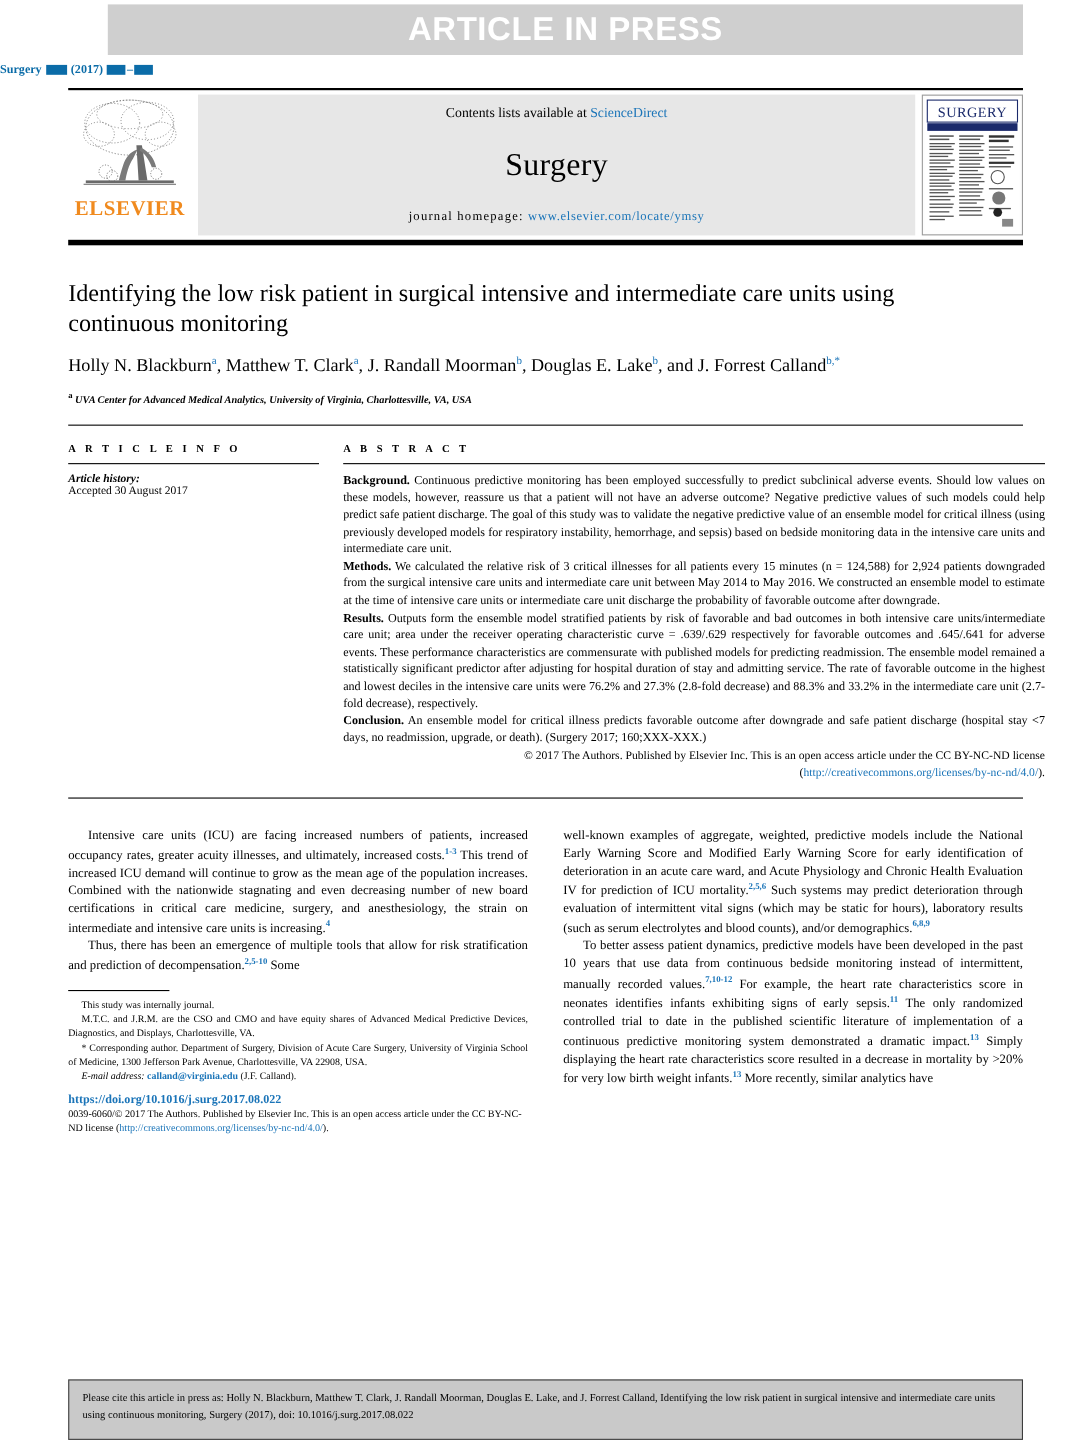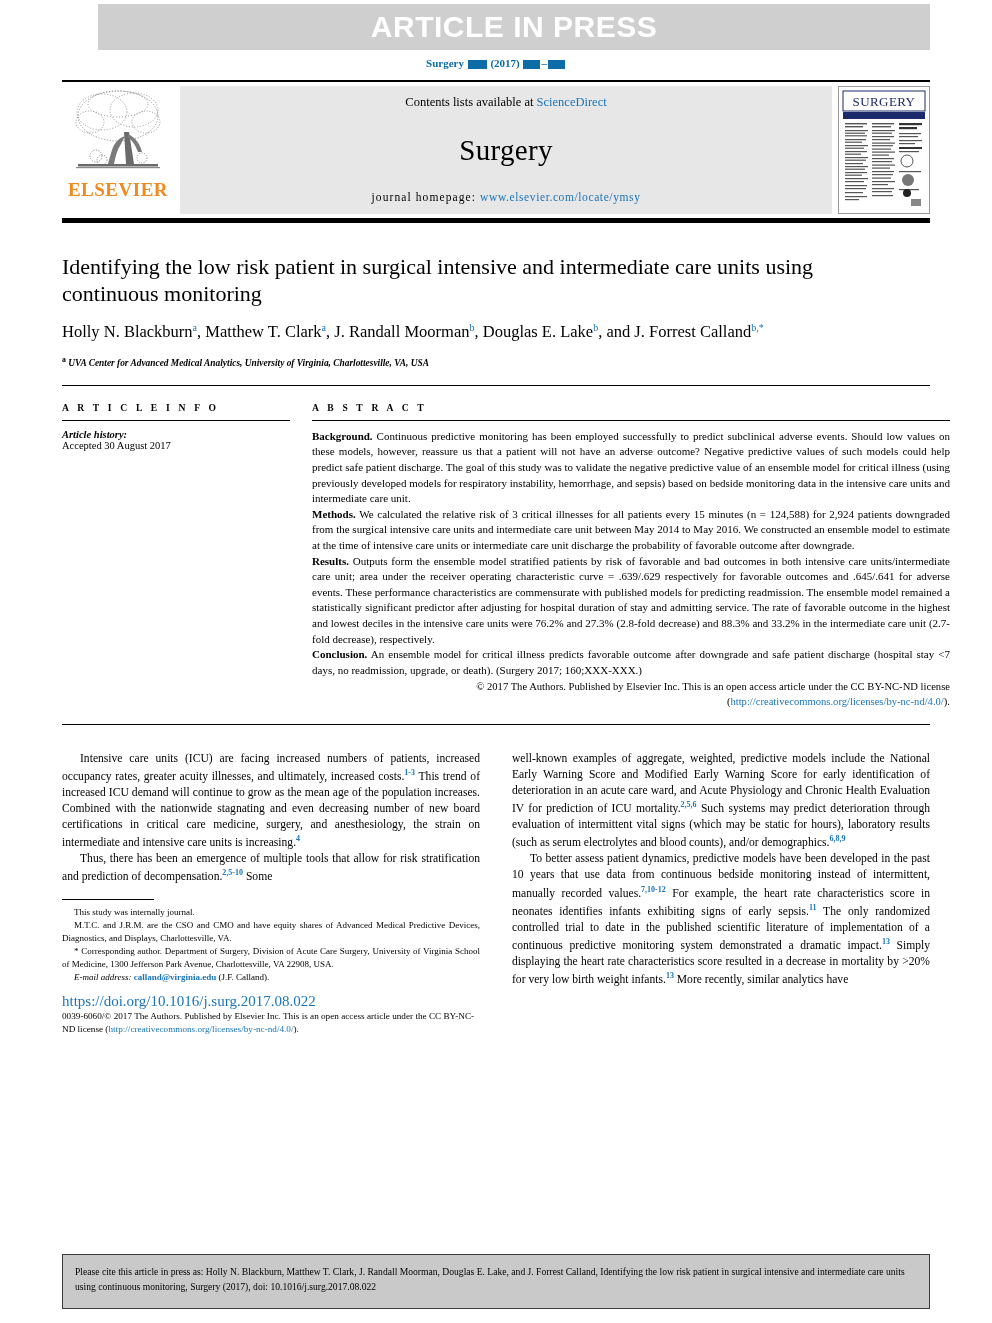--- a/index.html
+++ b/index.html
@@ -26,21 +26,20 @@
   .press-banner-text {
     font-family: "Liberation Sans", sans-serif;
     font-weight: bold;
     font-size: 30px;
     letter-spacing: 0.5px;
     color: #ffffff;
   }
 
   
   .running-head {
-    text-align: center;
     margin-top: 7px;
     font-size: 11px;
     font-weight: bold;
     color: #0b6ca8;
     font-family: "Liberation Serif", serif;
   }
   .running-head .blk {
     display: inline-block;
     width: 19px;
     height: 9px;
@@ -203,21 +202,21 @@
   .fn {
     font-size: 9px;
     line-height: 1.44;
     text-align: justify;
     margin: 0;
     text-indent: 12px;
   }
   .fn .em { font-style: italic; }
   .fn .lnk { color: #1a74b8; font-weight: bold; }
   .fn-gap { height: 9px; }
-  .doi-line { font-size: 15px; color: #1a74b8; font-weight: normal; }
+  .doi-line { font-size: 11px; color: #1a74b8; font-weight: bold; }
   .issn-line { font-size: 9.2px; line-height: 1.4; }
   .issn-line .lnk { color: #1a74b8; }
 
   
   .cite-box {
     position: absolute;
     left: 62px;
     right: 62px;
     bottom: 14px;
     background: #c9c9c9;

